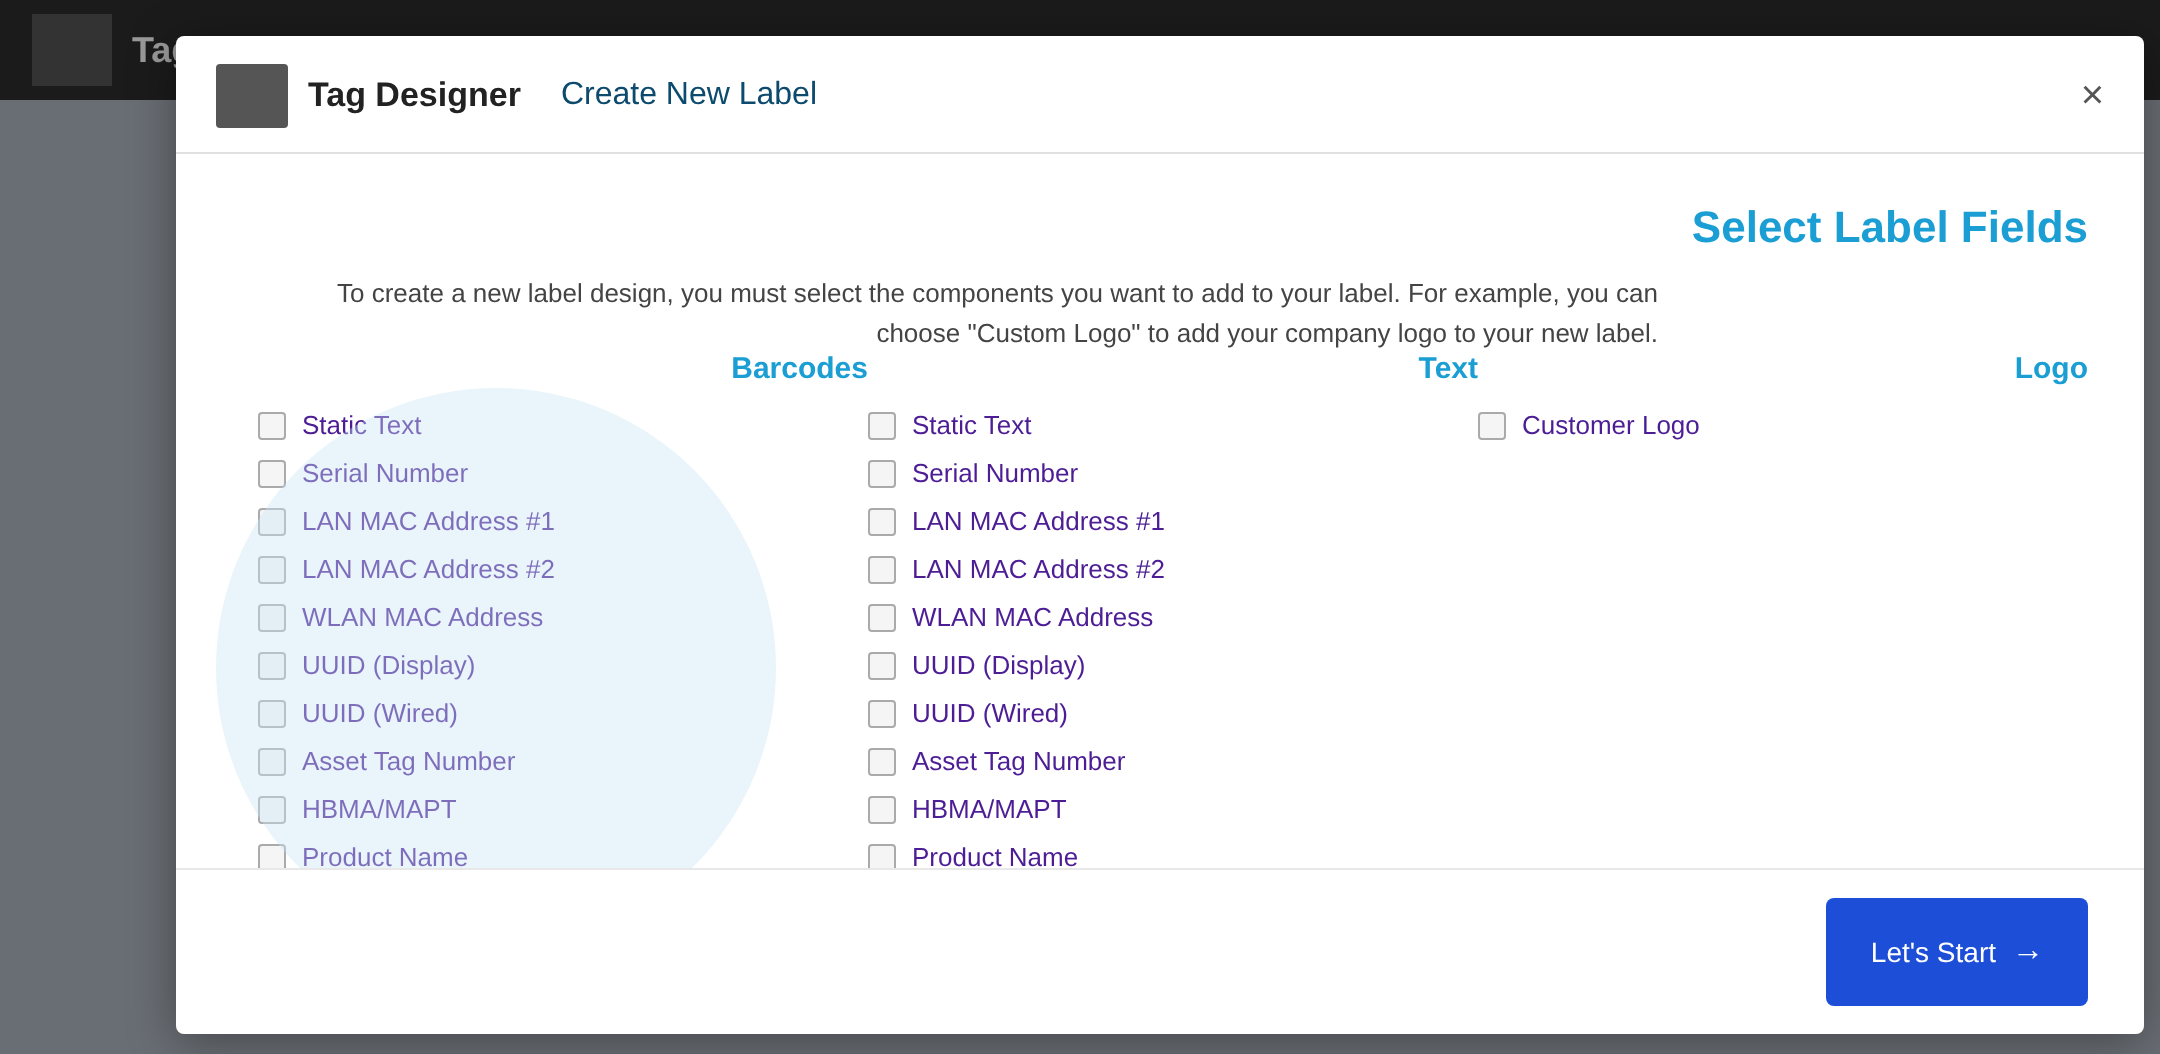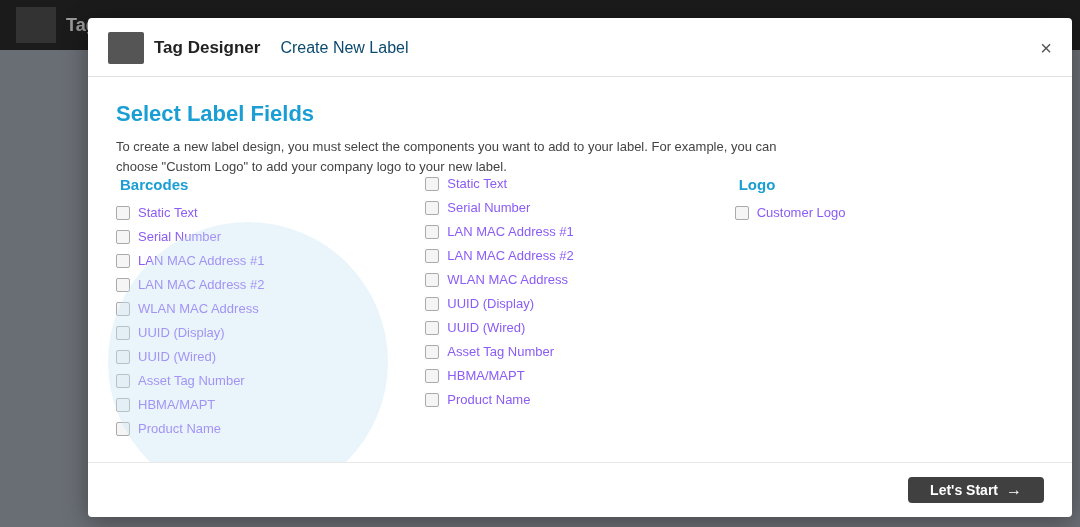--- a/index.html
+++ b/index.html
@@ -94,24 +94,25 @@
       cursor: pointer;
       font-size: 20px;
       color: #555;
       background: none;
       border: none;
       line-height: 1;
     }
 
     
     .modal-body {
-      padding: 24px 28px 16px 28px;
+      padding: 24px 28px 16px 41px;
       flex: 1;
       overflow-y: auto;
       position: relative;
+      text-align: right;
     }
 
     .modal-section-title {
       font-size: 22px;
       font-weight: bold;
       color: #1a9ed4;
       margin-bottom: 10px;
     }
 
     .modal-description {
@@ -137,21 +138,21 @@
       color: #1a9ed4;
       margin-bottom: 12px;
       padding-left: 4px;
     }
 
     .field-item {
       display: flex;
       align-items: center;
       margin-bottom: 9px;
       font-size: 13px;
-      color: #8b5cf6;
+      color: #4c1d95;
     }
 
     .field-checkbox {
       width: 14px;
       height: 14px;
       border: 1.5px solid #aaa;
       background: #f5f5f5;
       margin-right: 8px;
       flex-shrink: 0;
       border-radius: 2px;
@@ -173,27 +174,27 @@
     .modal-footer {
       padding: 14px 28px;
       display: flex;
       justify-content: flex-end;
       align-items: center;
       border-top: 1px solid #e8e8e8;
       flex-shrink: 0;
     }
 
     .btn-start {
-      background: #404040;
+      background: #1d4ed8;
       color: #fff;
       border: none;
       border-radius: 4px;
-      padding: 4px 22px;
+      padding: 18px 22px;
       font-size: 14px;
-      font-weight: 700;
+      font-weight: 400;
       cursor: pointer;
       display: flex;
       align-items: center;
       gap: 8px;
     }
 
     .btn-arrow {
       font-size: 16px;
     }
   </style>
@@ -263,20 +264,21 @@
           <span>HBMA/MAPT</span>
         </div>
         <div class="field-item">
           <div class="field-checkbox"></div>
           <span>Product Name</span>
         </div>
 
       </div>
 
       <div class="column">
+        <div class="column-header">Text</div>
         <div class="field-item">
           <div class="field-checkbox"></div>
           <span>Static Text</span>
         </div>
         <div class="field-item">
           <div class="field-checkbox"></div>
           <span>Serial Number</span>
         </div>
         <div class="field-item">
           <div class="field-checkbox"></div>

